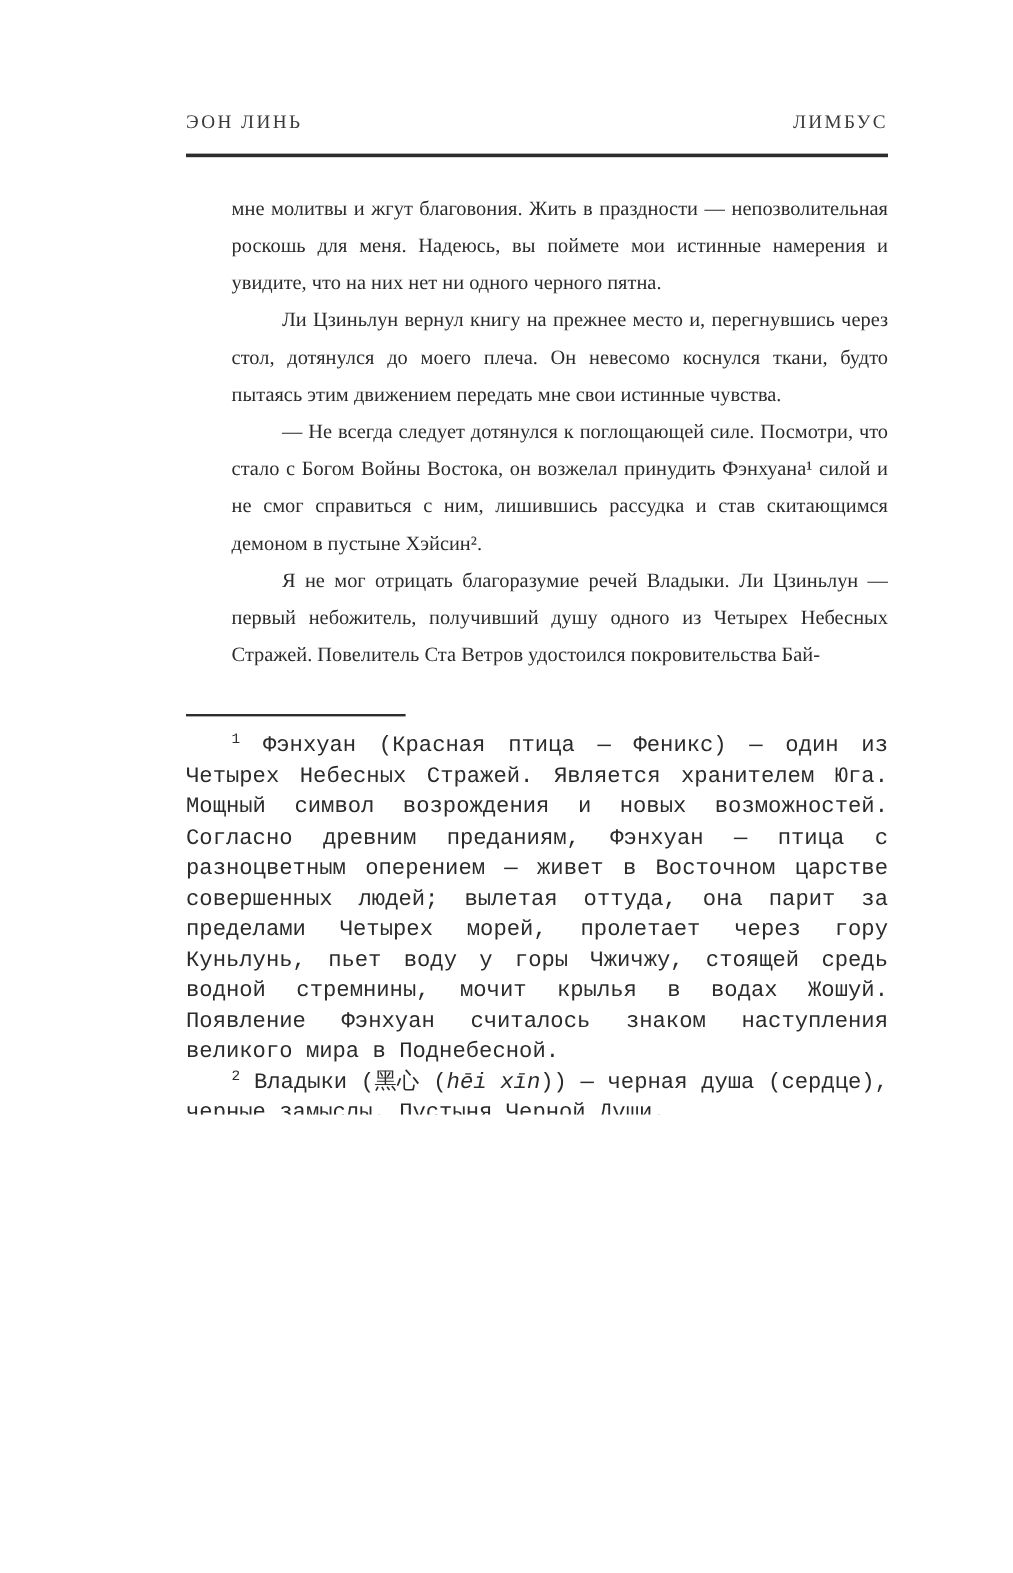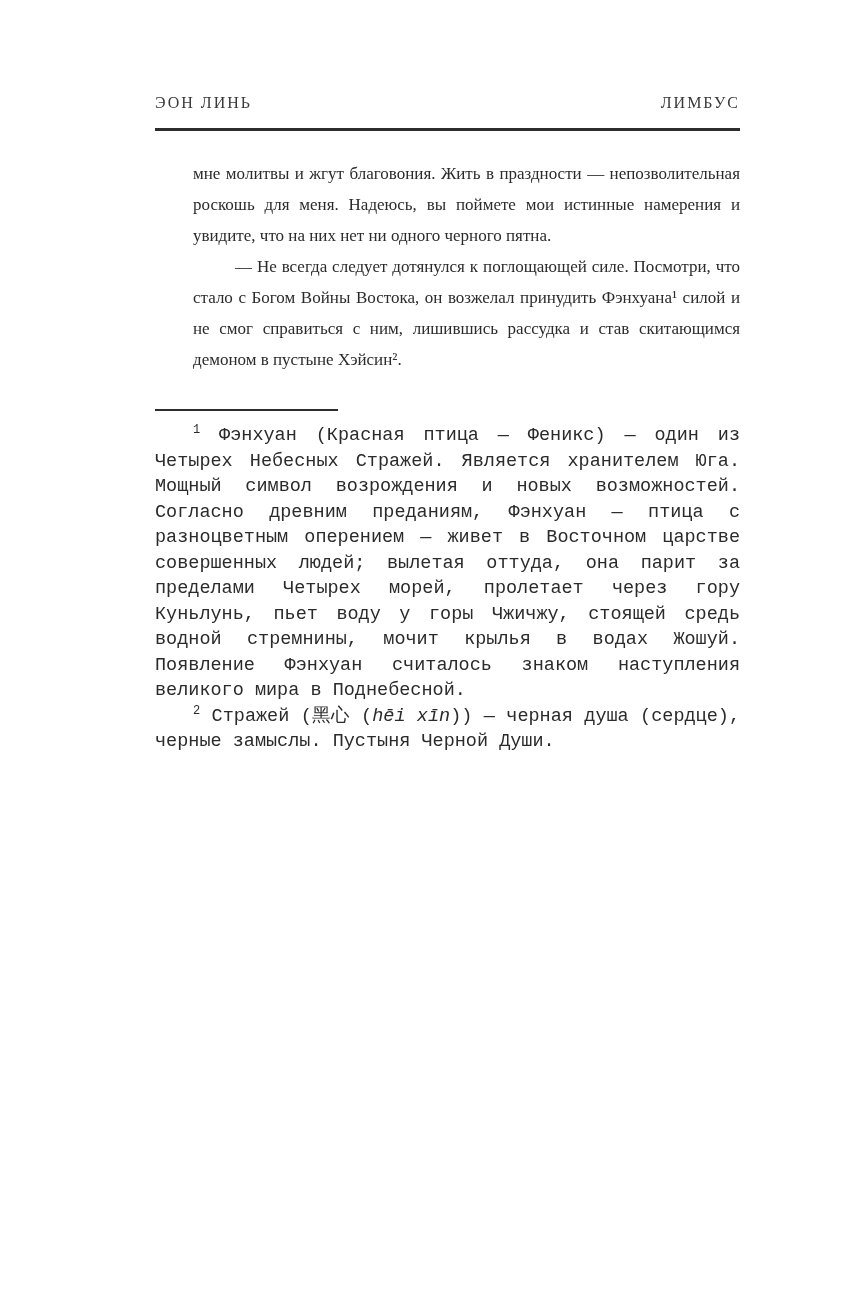--- a/index.html
+++ b/index.html
@@ -74,28 +74,30 @@
   <div class="content">
 
     <div class="running-header">
       <span>ЭОН ЛИНЬ</span>
       <span>ЛИМБУС</span>
     </div>
     <div class="header-rule"></div>
 
     <div class="body-text">
       <p class="no-indent">мне молитвы и жгут благовония. Жить в праздности — непозволительная роскошь для меня. Надеюсь, вы поймете мои истинные намерения и увидите, что на них нет ни одного черного пятна.</p>
+      <p>Ли Цзиньлун вернул книгу на прежнее место и, перегнувшись через стол, дотянулся до моего плеча. Он невесомо коснулся ткани, будто пытаясь этим движением передать мне свои истинные чувства.</p>
       <p>— Не всегда следует дотянулся к поглощающей силе. Посмотри, что стало с Богом Войны Востока, он возжелал принудить Фэнхуана¹ силой и не смог справиться с ним, лишившись рассудка и став скитающимся демоном в пустыне Хэйсин².</p>
+      <p>Я не мог отрицать благоразумие речей Владыки. Ли Цзиньлун — первый небожитель, получивший душу одного из Четырех Небесных Стражей. Повелитель Ста Ветров удостоился покровительства Бай-</p>
     </div>
 
     <div class="footnote-sep"></div>
 
     <div class="footnotes">
       <p><sup class="fn-marker">1</sup><span> Фэнхуан (Красная птица — Феникс) — один из Четырех Небесных Стражей. Является хранителем Юга. Мощный символ возрождения и новых возможностей. Согласно древним преданиям, Фэнхуан — птица с разноцветным оперением — живет в Восточном царстве совершенных людей; вылетая оттуда, она парит за пределами Четырех морей, пролетает через гору Куньлунь, пьет воду у горы Чжичжу, стоящей средь водной стремнины, мочит крылья в водах Жошуй. Появление Фэнхуан считалось знаком наступления великого мира в Поднебесной.</span></p>
-      <p><sup class="fn-marker">2</sup><span><span> Стражей (黑心 (</span><i>hēi xīn</i><span>)) — черная душа (сердце), черные замыслы. Пустыня Черной Души.</span></span></p>
+      <p><sup class="fn-marker">2</sup><span><span> Владыки (黑心 (</span><i>hēi xīn</i><span>)) — черная душа (сердце), черные замыслы. Пустыня Черной Души.</span></span></p>
     </div>
   </div>
 
   <div class="illustration">
     <svg width="670" height="165" viewBox="0 0 670 165">
 
       <g stroke="#d6d6d6" stroke-width="1.2">
         <line x1="262" y1="2" x2="276" y2="78"></line>
         <line x1="318" y1="18" x2="332" y2="100"></line>
         <line x1="372" y1="0" x2="385" y2="68"></line>

